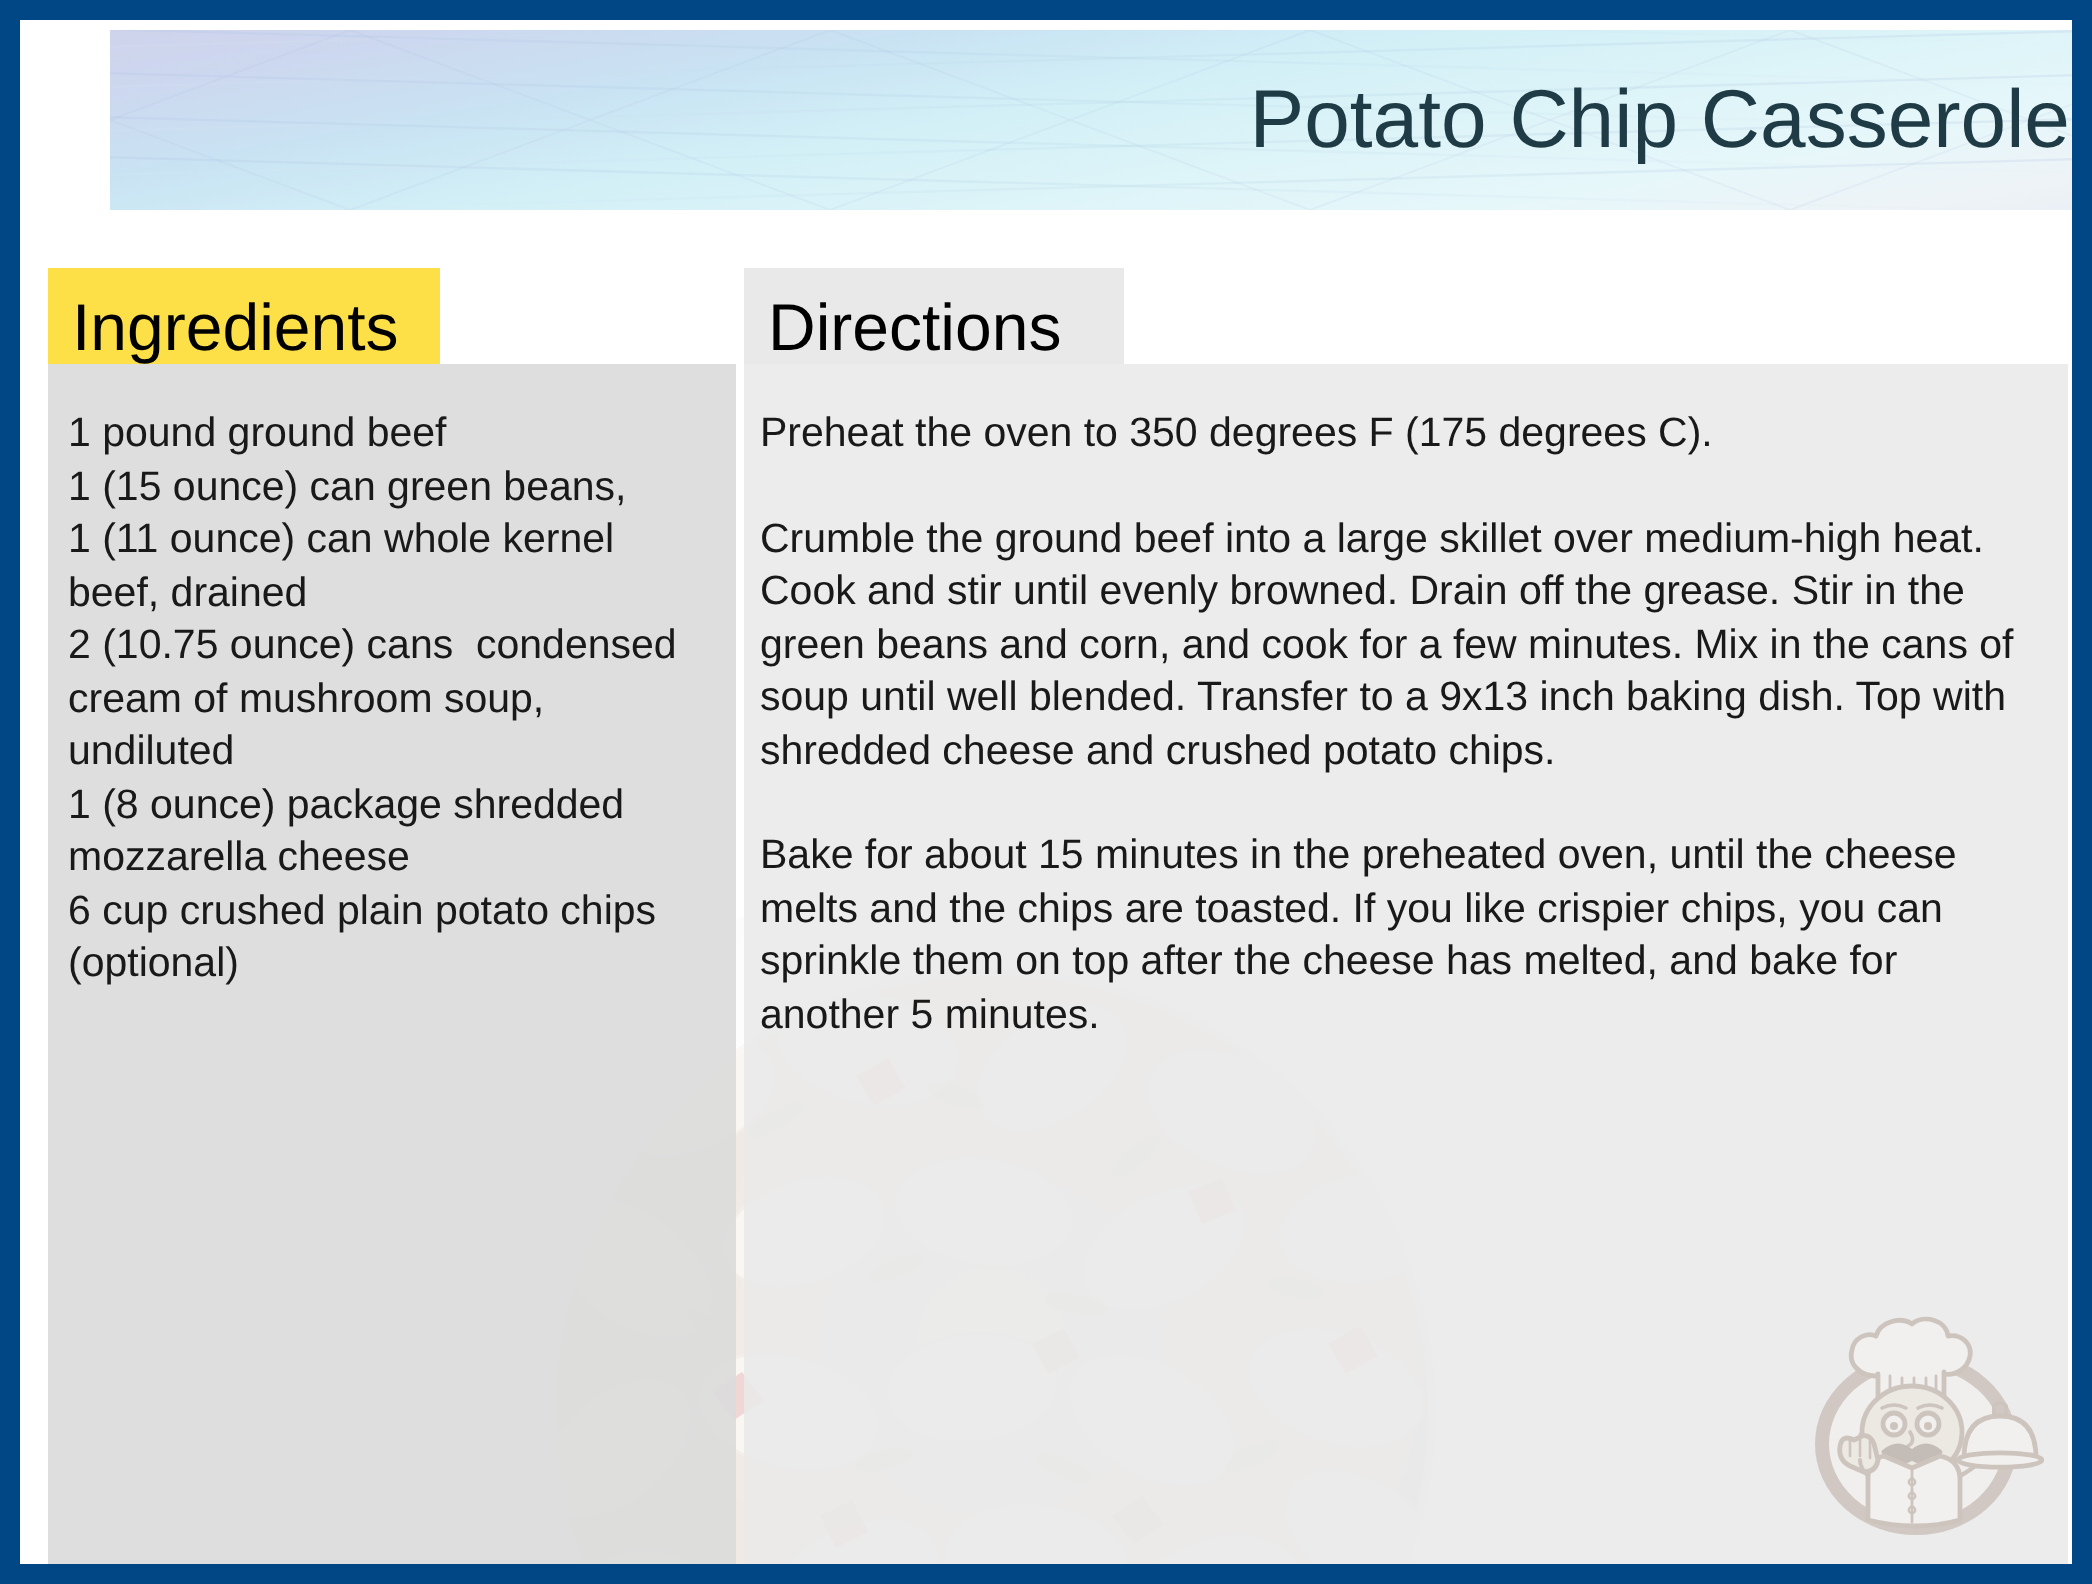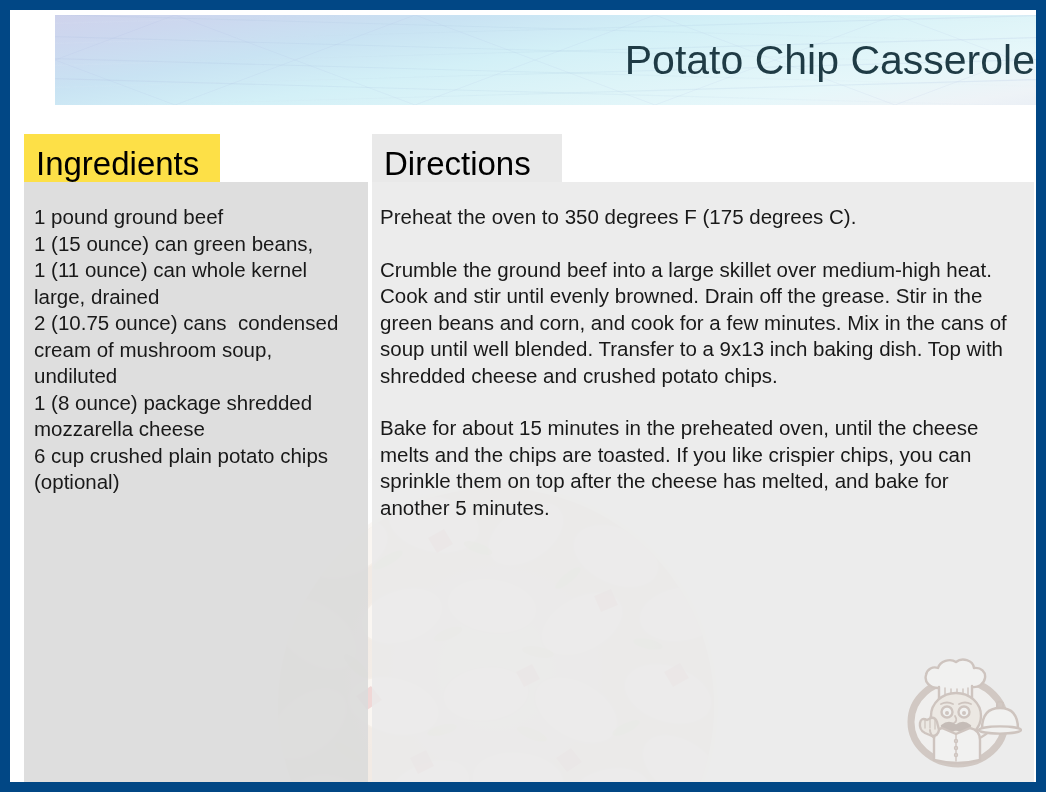--- a/index.html
+++ b/index.html
@@ -256,21 +256,21 @@
       </g>
     </g>
   </svg>
 
   <div class="tab" id="tab-ingredients">Ingredients</div>
 
   <div class="panel" id="panel-ingredients">
     <div class="ing-line">1 pound ground beef</div>
     <div class="ing-line">1 (15 ounce) can green beans,</div>
     <div class="ing-line">1 (11 ounce) can whole kernel</div>
-    <div class="ing-line">large, drained</div>
+    <div class="ing-line">beef, drained</div>
     <div class="ing-line">2 (10.75 ounce) cans  condensed</div>
     <div class="ing-line">cream of mushroom soup,</div>
     <div class="ing-line">undiluted</div>
     <div class="ing-line">1 (8 ounce) package shredded</div>
     <div class="ing-line">mozzarella cheese</div>
     <div class="ing-line">6 cup crushed plain potato chips</div>
     <div class="ing-line">(optional)</div>
   </div>
 
   <div class="tab" id="tab-directions">Directions</div>

